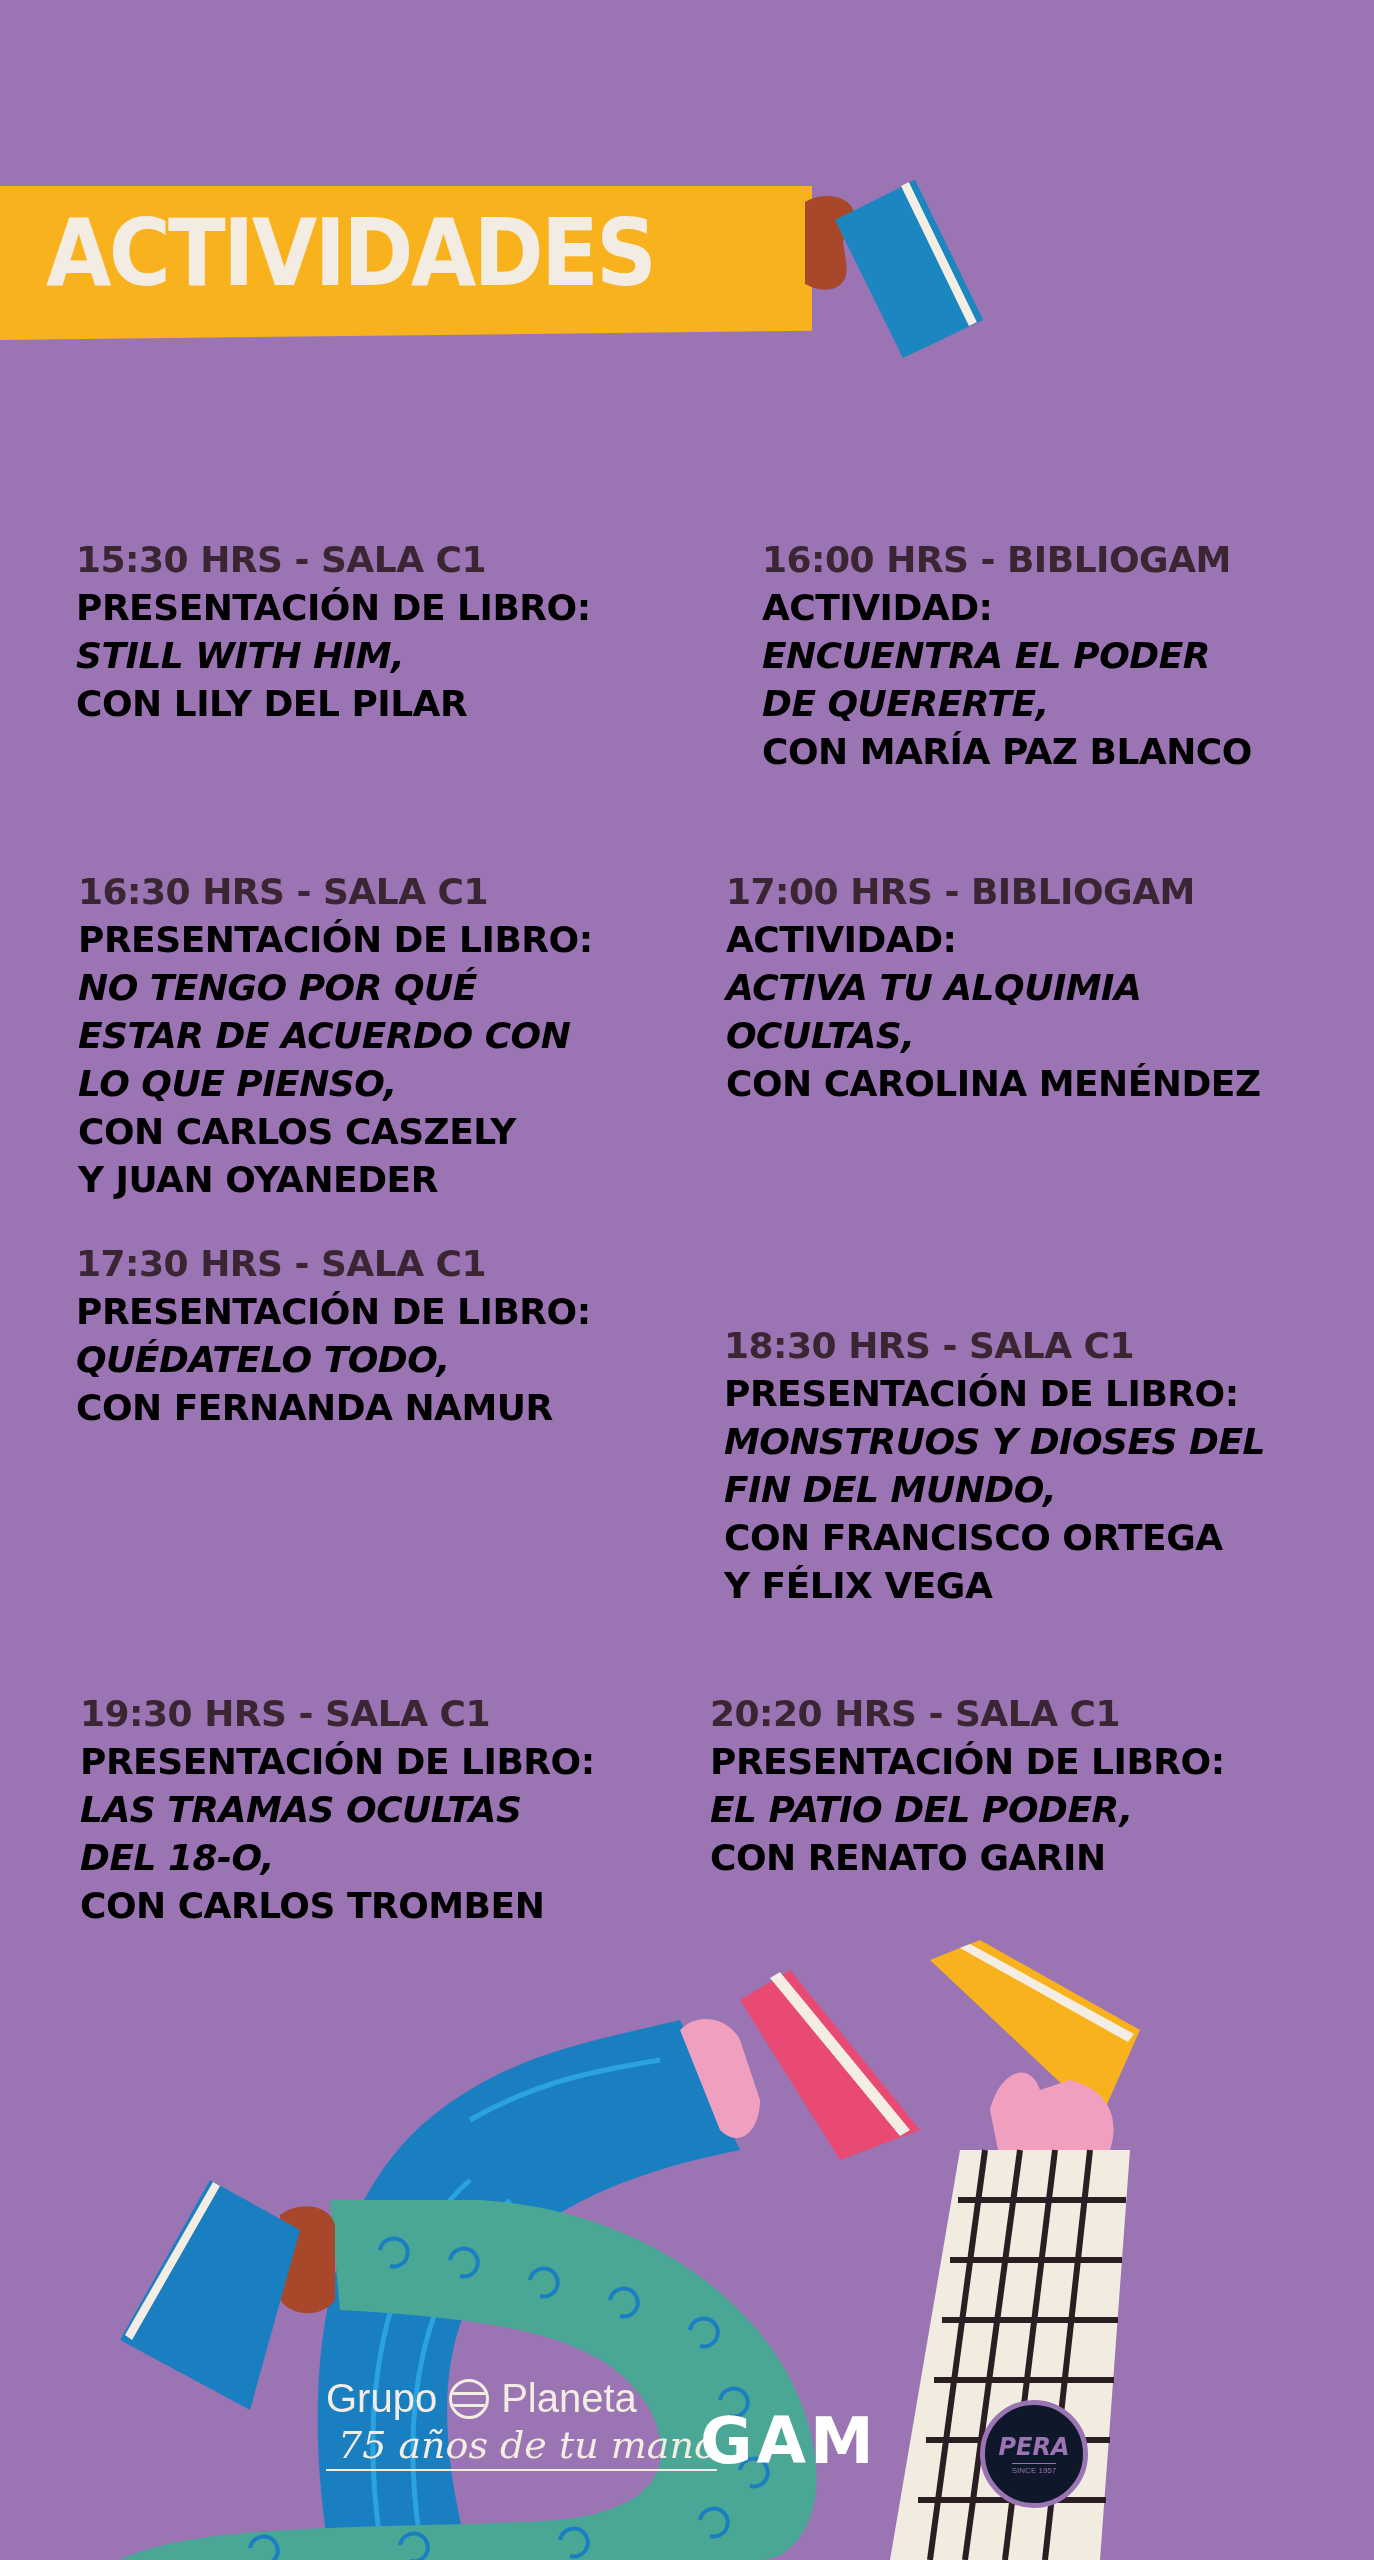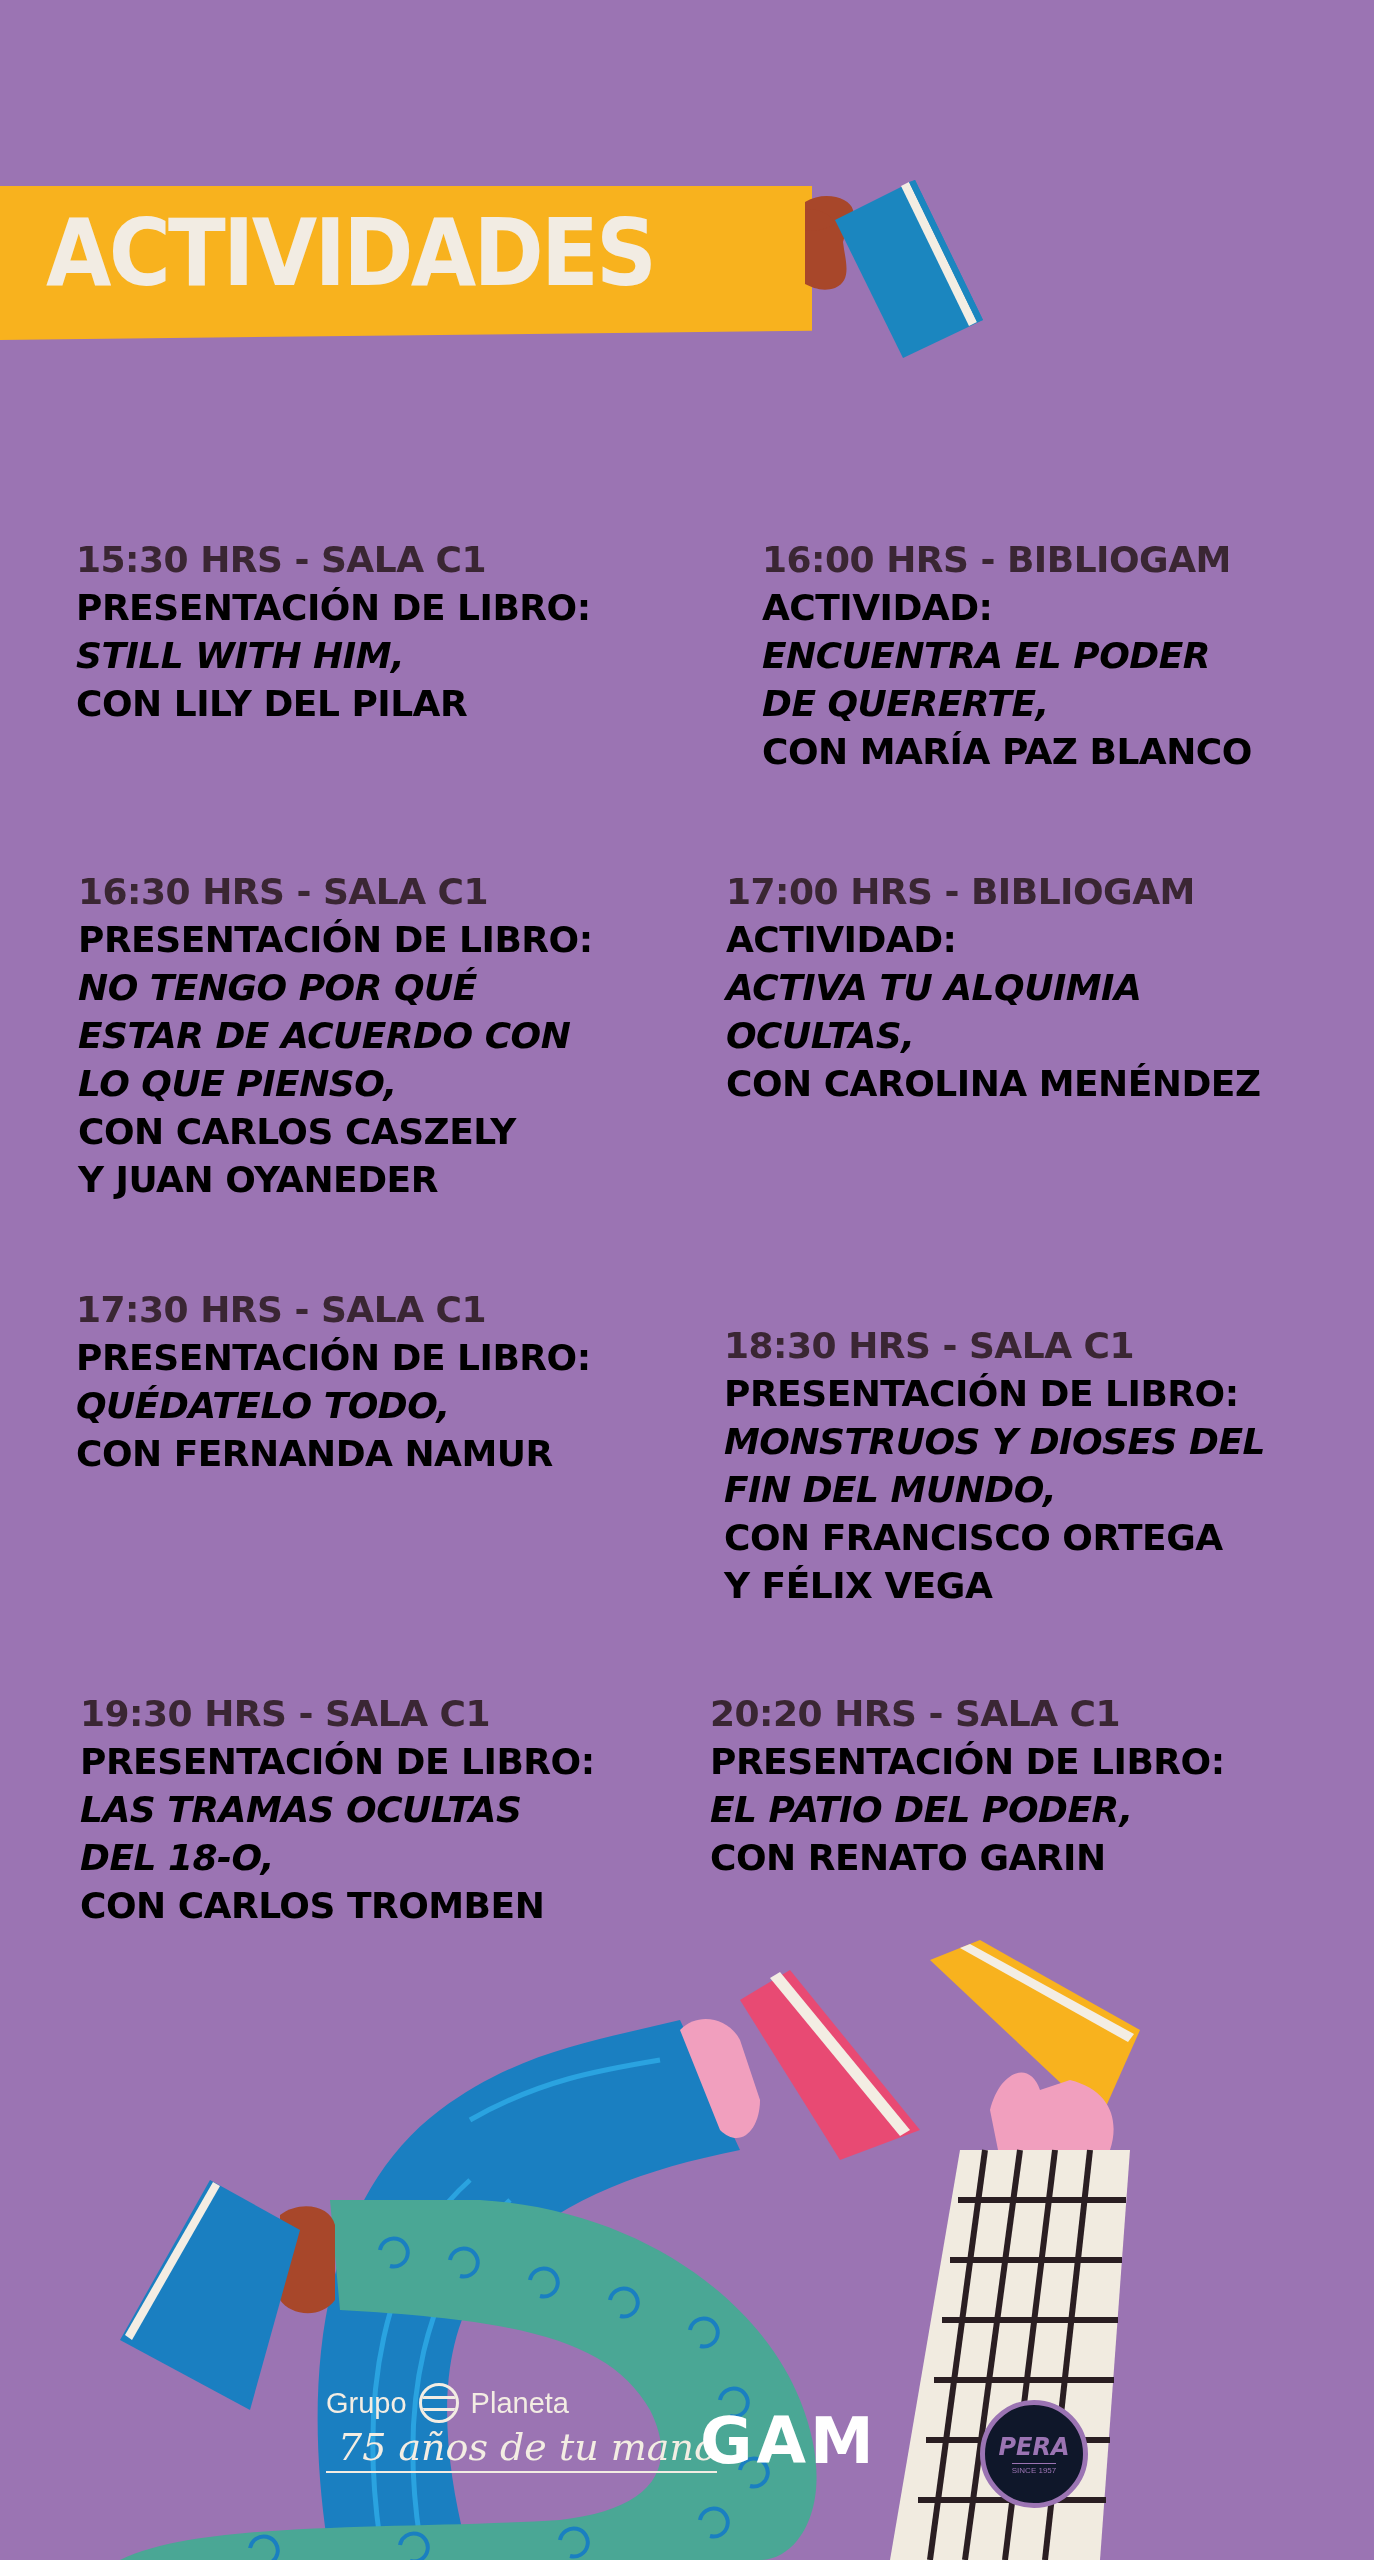--- a/index.html
+++ b/index.html
@@ -30,21 +30,21 @@
   .event .line {
     font-family:"DejaVu Sans", sans-serif; font-weight:bold;
     font-size:36px; color:#000000; line-height:48px; letter-spacing:-0.5px;
     white-space:nowrap;
   }
   .event .line.italic { font-style:italic; }
 
   .illus { position:absolute; left:0; top:1900px; width:1374px; height:660px; }
 
   .logo-planeta { position:absolute; left:326px; top:2376px; color:#f3ede3; }
-  .logo-planeta .name { font-family:"Liberation Sans", sans-serif; font-size:29px; display:flex; align-items:center; gap:12px;margin-top:7px; }
+  .logo-planeta .name { font-family:"Liberation Sans", sans-serif; font-size:40px; display:flex; align-items:center; gap:12px; }
   .logo-planeta .globe { width:40px; height:40px; border-radius:50%; border:3px solid #f3ede3; box-sizing:border-box; position:relative; overflow:hidden;}
   .logo-planeta .globe::before{content:"";position:absolute;left:-2px;right:-2px;top:10px;height:3px;background:#f3ede3;}
   .logo-planeta .globe::after{content:"";position:absolute;left:-2px;right:-2px;top:22px;height:3px;background:#f3ede3;}
   .logo-planeta .tag { font-family:"DejaVu Serif", serif; font-style:italic; font-size:38px; margin-top:2px; padding-left:12px; border-bottom:2px solid #f3ede3; padding-bottom:2px; }
 
   .logo-gam { position:absolute; left:700px; top:2404px; font-family:"DejaVu Sans", sans-serif; font-weight:bold; font-size:64px; color:#ffffff; letter-spacing:4px;text-align:center; }
 
   .logo-pera {
     position:absolute; left:980px; top:2400px; width:108px; height:108px; border-radius:50%;
     background:#0f172a; border:5px solid #9b74b3; box-sizing:border-box;
@@ -93,21 +93,21 @@
 </div>
 
 <div class="event" style="left:726px; top:868px;">
   <div class="head">17:00 HRS - BIBLIOGAM</div>
   <div class="line">ACTIVIDAD:</div>
   <div class="line italic">ACTIVA TU ALQUIMIA</div>
   <div class="line italic">OCULTAS,</div>
   <div class="line">CON CAROLINA MENÉNDEZ</div>
 </div>
 
-<div class="event" style="left:76px; top:1286px;">
+<div class="event" style="left:76px; top:1240px;">
   <div class="head">17:30 HRS - SALA C1</div>
   <div class="line">PRESENTACIÓN DE LIBRO:</div>
   <div class="line italic">QUÉDATELO TODO,</div>
   <div class="line">CON FERNANDA NAMUR</div>
 </div>
 
 <div class="event" style="left:724px; top:1286px;margin-top:36px;">
   <div class="head">18:30 HRS - SALA C1</div>
   <div class="line">PRESENTACIÓN DE LIBRO:</div>
   <div class="line italic">MONSTRUOS Y DIOSES DEL</div>

